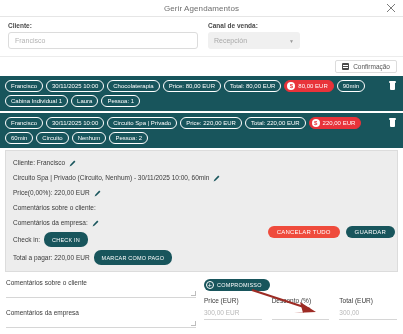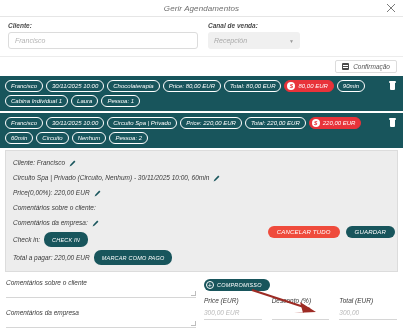--- a/index.html
+++ b/index.html
@@ -3,21 +3,21 @@
 <meta charset="utf-8">
 <style>
   * { box-sizing: border-box; margin: 0; padding: 0; }
   html, body {
     width: 403px; height: 334px;
     font-family: "Liberation Sans", sans-serif;
     background: #ffffff;
     color: #333333;
     overflow: hidden;
   }
-  .modal { width: 403px; height: 244px; position: relative; background: #fff; font-style: italic; }
+  .modal { width: 403px; height: 244px; position: relative; background: #fff; }
 
   
   .titlebar {
     height: 16px; position: relative;
     display: flex; align-items: center; justify-content: center;
   }
   .title { font-size: 8px; color: #6e6e6e; letter-spacing: .1px; }
   .close-btn {
     position: absolute; right: 6px; top: 2px;
     width: 12px; height: 12px; cursor: pointer;

